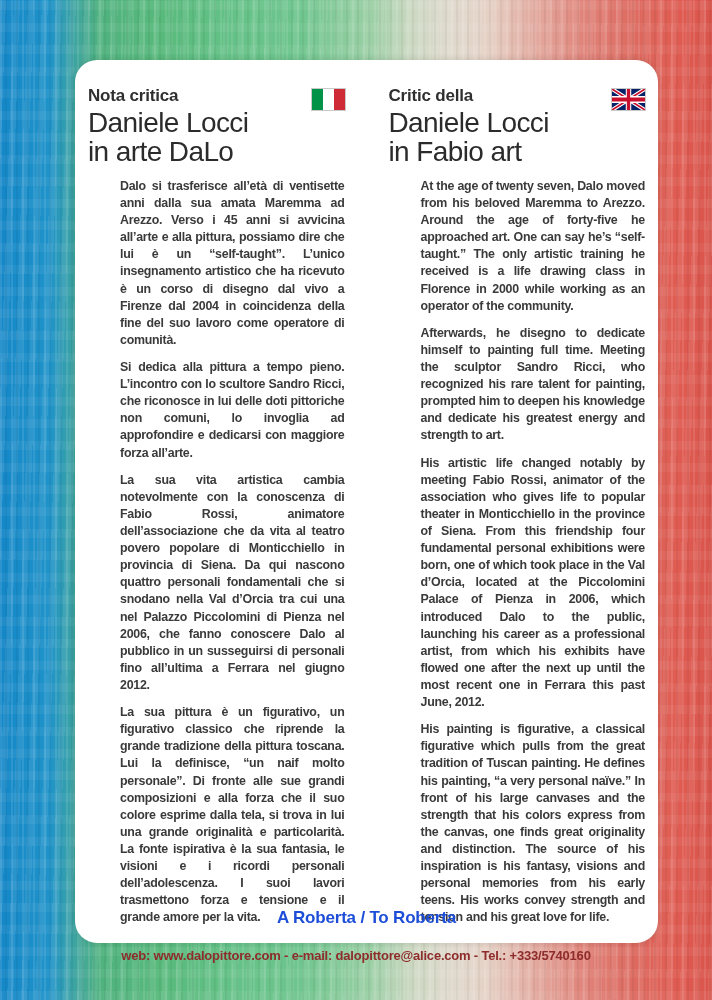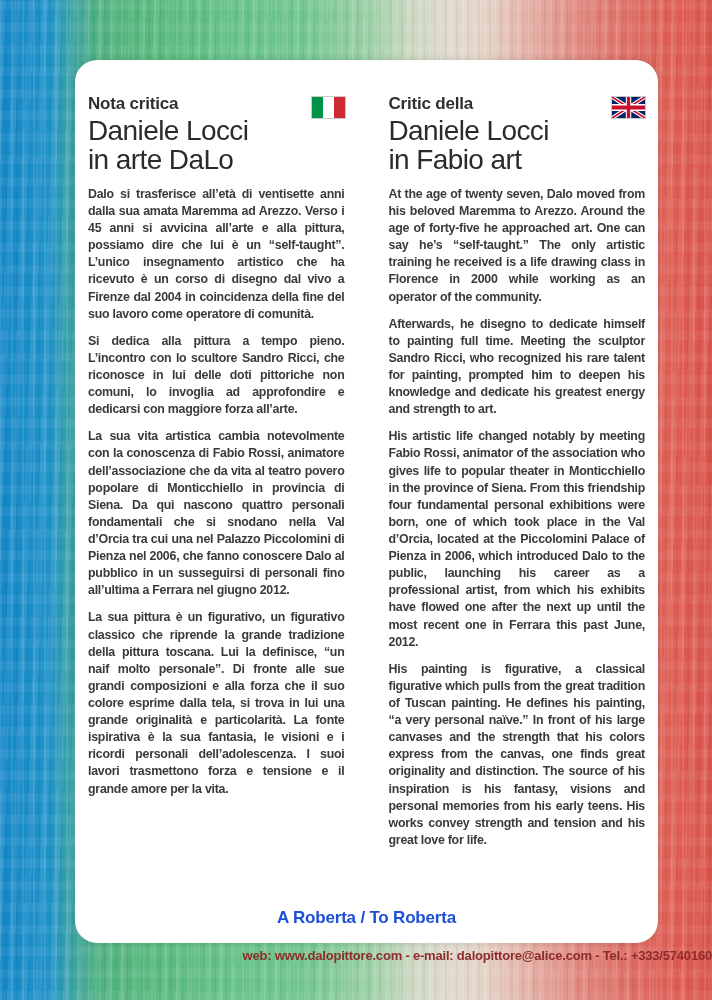--- a/index.html
+++ b/index.html
@@ -24,21 +24,21 @@
     left: 75px; top: 60px;
     width: 583px; height: 883px;
     background: #ffffff;
     border-radius: 22px;
     box-shadow: 0 0 6px rgba(0,0,0,.12);
   }
 
   .columns {
     display: flex;
     gap: 44px;
-    padding: 34px 13px 0 13px;
+    padding: 26px 13px 0 13px;
   }
   .col { flex: 1 1 0; min-width: 0; }
 
   .col-header { position: relative; padding-right: 40px; }
   .kicker {
     font-size: 17px;
     font-weight: bold;
     color: #2f2f2f;
     letter-spacing: -0.2px;
     line-height: 1.15;
@@ -54,21 +54,21 @@
 
   .flag {
     position: absolute;
     top: 3px; right: 0;
     width: 33px; height: 21px;
     outline: 1px solid #c9c9c9;
     display: block;
   }
   .flag svg { display: block; width: 100%; height: 100%; }
 
-  .body-text { margin-top: 11px; }
+  .body-text { margin-top: 11px; margin-left: 32px; }
   .body-text p {
     font-size: 12.4px;
     font-weight: bold;
     color: #3a3a3a;
     line-height: 1.38;
     text-align: justify;
     letter-spacing: -0.25px;
     margin-bottom: 10px;
   }
 
@@ -80,21 +80,21 @@
     font-size: 17px;
     font-weight: bold;
     color: #1d4ed8;
     letter-spacing: -0.2px;
   }
 
   .footer-contact {
     position: absolute;
     top: 948px; left: 0;
     width: 100%;
-    text-align: right;
+    text-align: center;
     font-size: 13px;
     font-weight: bold;
     color: #8e2b2b;
     letter-spacing: -0.2px;
   }
 </style>
 </head>
 <body>
 
 <div class="card">

